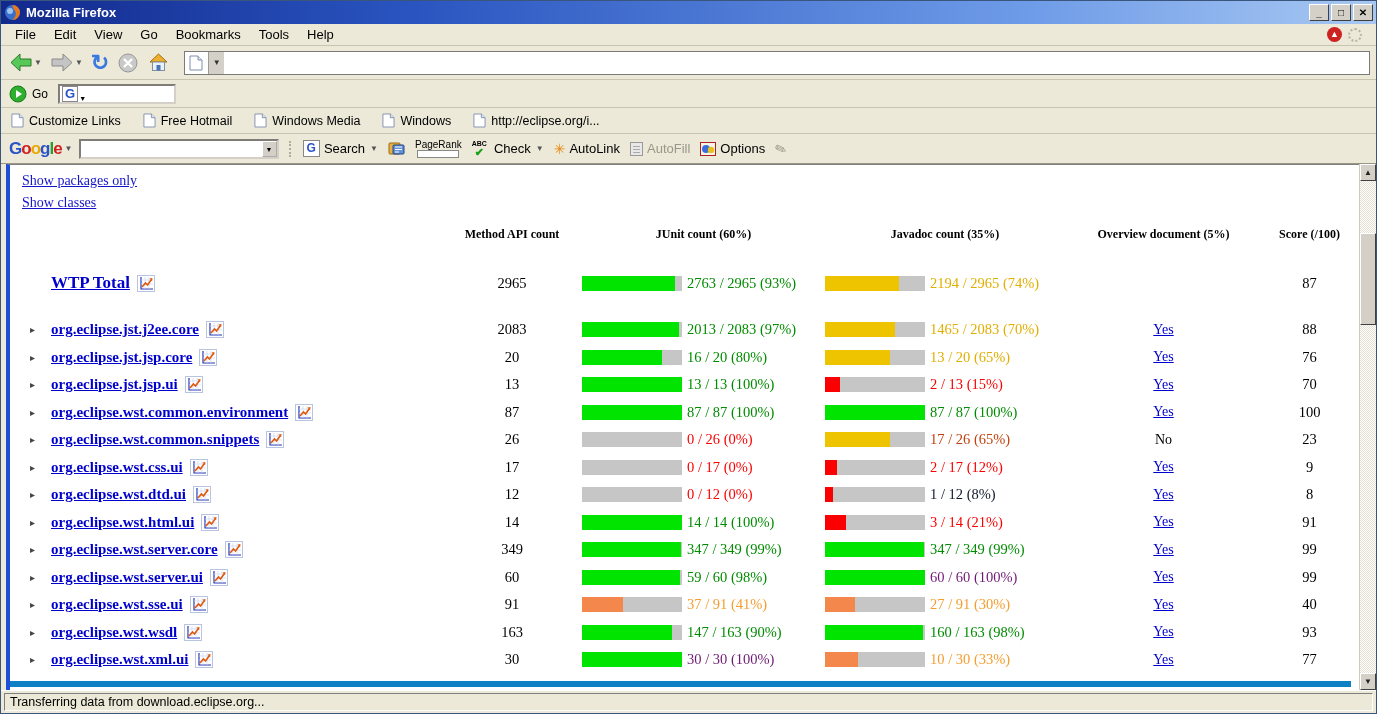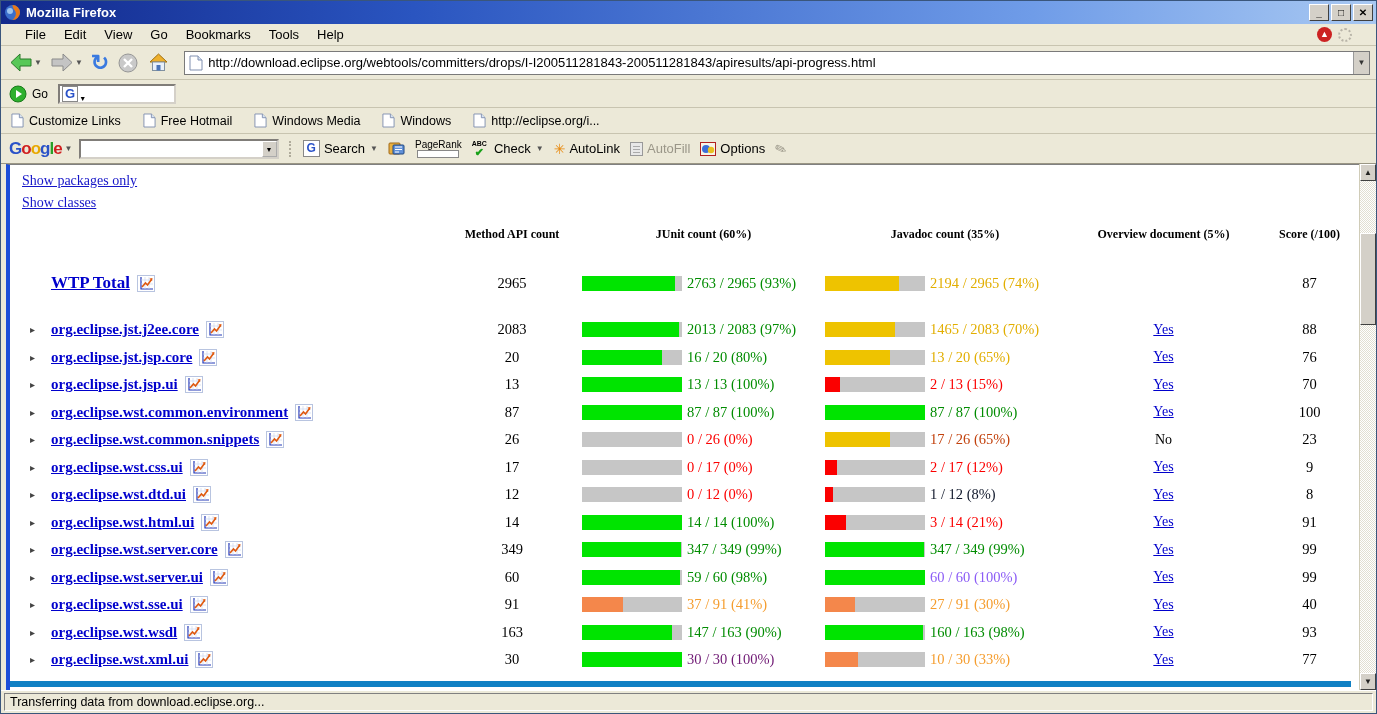--- a/index.html
+++ b/index.html
@@ -6,21 +6,21 @@
   html,body { width:1377px; height:714px; overflow:hidden; font-family:"Liberation Sans", sans-serif; }
   .window { width:1377px; height:714px; background:#ece9d8; border:1px solid #3a567c; display:flex; flex-direction:column; }
 
   
   .titlebar { height:23px; background:linear-gradient(90deg,#12298c 0%,#2a55c0 30%,#6f9ce8 75%,#a8c8f2 100%); display:flex; align-items:center; padding:0 3px; flex:none; }
   .ff-icon { width:17px; height:17px; margin-right:5px; }
   .title-text { color:#fff; font-weight:bold; font-size:13px; flex:1; }
   .winbtn { width:20px; height:17px; background:#d4d0c8; border:1px solid; border-color:#fff #404040 #404040 #fff; margin-left:2px; font-size:10px; text-align:center; line-height:15px; color:#000; font-weight:bold; }
 
   
-  .menubar { height:22px; background:#ece9d8; display:flex; align-items:center; padding:0 24px; border-bottom:1px solid #c8c4b0; flex:none; }
+  .menubar { height:22px; background:#ece9d8; display:flex; align-items:center; padding:0 14px; border-bottom:1px solid #c8c4b0; flex:none; }
   .menu-item { font-size:13px; color:#000; margin-right:18px; cursor:default; }
   .menubar-right { margin-left:auto; display:flex; align-items:center; gap:6px; }
   .update-icon { width:15px; height:15px; border-radius:50%; background:#cc2222; color:#fff; font-size:9px; text-align:center; line-height:15px; }
   .throbber-icon { width:14px; height:14px; border-radius:50%; border:2px dotted #b8b4a8; }
 
   
   .navbar { height:34px; background:#ece9d8; display:flex; align-items:center; padding:0 6px; border-bottom:1px solid #c8c4b0; flex:none; gap:4px; }
   .navbtn { display:flex; align-items:center; padding:2px; }
   .drop-arrow { font-size:8px; color:#555; margin-left:1px; }
   .urlbar { flex:1; height:24px; background:#fff; border:1px solid #7a7a7a; display:flex; align-items:center; margin-left:8px; padding-left:4px; }
@@ -157,21 +157,20 @@
           <path d="M3 10 L11.5 2 L20 10 Z" fill="#eeb02c" stroke="#a07010"></path>
           <rect x="5.5" y="10" width="12" height="8.5" fill="#e8f0fa" stroke="#8090a0"></rect>
           <rect x="9.5" y="13" width="4" height="5.5" fill="#4a74b8"></rect>
         </svg>
     </span>
     <div class="urlbar">
       <svg width="14" height="16" viewBox="0 0 14 16" style="margin-right:5px;flex:none">
           <path d="M1 1 H9 L13 5 V15 H1 Z" fill="#fff" stroke="#8090b0"></path>
           <path d="M9 1 L9 5 L13 5" fill="#d8e4f4" stroke="#8090b0"></path>
         </svg>
-      <span class="url-text">http://download.eclipse.org/webtools/committers/drops/I-I200511281843-200511281843/apiresults/api-progress.html</span>
       <span class="url-drop">▼</span>
     </div>
   </div>
 
   <div class="gobar">
     <svg width="18" height="18" viewBox="0 0 18 18">
         <circle cx="9" cy="9" r="8" fill="#2eb02e" stroke="#1a7a1a"></circle>
         <path d="M7 5 L13 9 L7 13 Z" fill="#fff"></path>
       </svg>
     <span class="go-label">Go</span>
@@ -618,21 +617,21 @@
     <div class="c bar-cell">
       <span class="bar">
                 <span class="fill" style="width: 98%; background: rgb(0, 228, 0);"></span>
               </span>
       <span class="bar-label" style="color: rgb(0, 140, 0);">59 / 60 (98%)</span>
     </div>
     <div class="c bar-cell">
       <span class="bar">
                 <span class="fill" style="width: 100%; background: rgb(0, 228, 0);"></span>
               </span>
-      <span class="bar-label" style="color: #8b5cf6;">60 / 60 (100%)</span>
+      <span class="bar-label" style="color: #701a75;">60 / 60 (100%)</span>
     </div>
     <div class="c overview"><a href="#" class="yes-link">Yes</a></div>
     <div class="c score">99</div>
   </div>
 
   <div class="grid-row trow">
     <div class="c name">
       <span class="tri">▸</span>
       <a href="#" class="pkg">org.eclipse.wst.sse.ui</a>
       <span class="chart">

